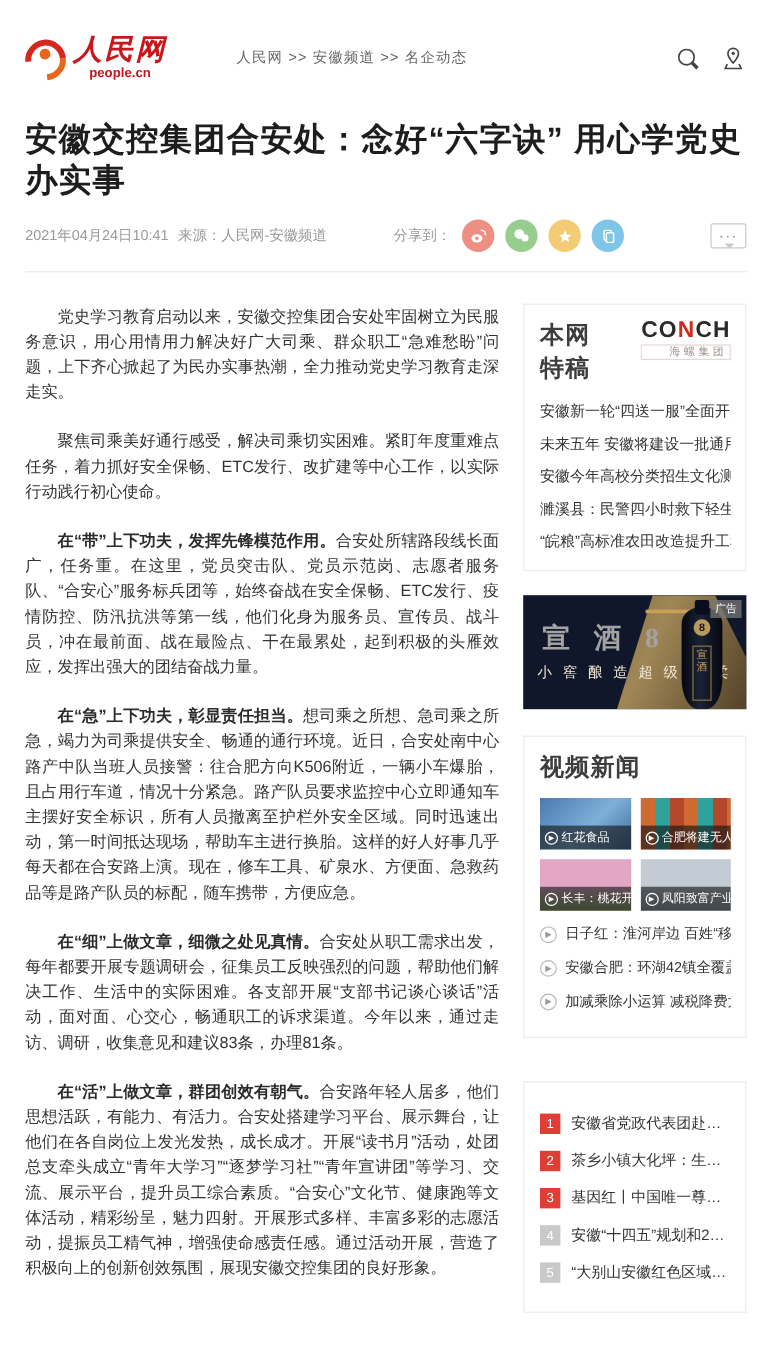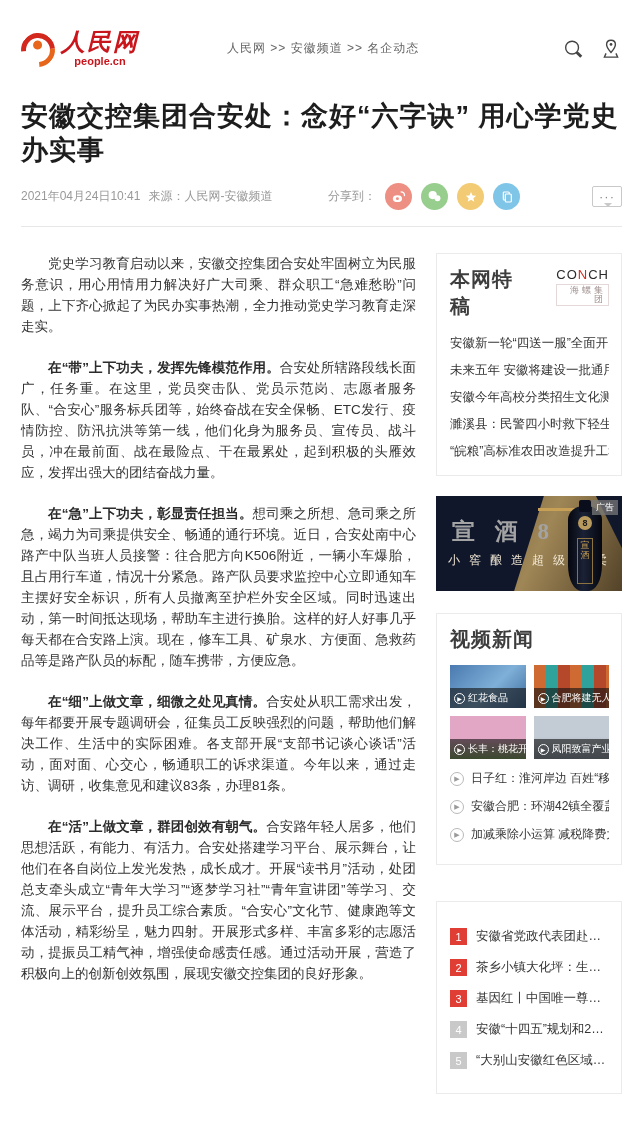--- a/index.html
+++ b/index.html
@@ -11,21 +11,21 @@
   .topbar { display:flex; align-items:center; padding:30px 0 18px 0;gap:16px; }
   .logo { display:flex; align-items:flex-end; cursor:pointer; }
   .logo-mark { width:34px; height:34px; border:5px solid #d2281e; border-radius:50%;
                border-right-color:#e8651c; border-bottom-color:transparent;
                transform:rotate(40deg); position:relative; margin-right:6px; }
   .logo-mark::after { content:""; position:absolute; width:9px; height:9px; background:#e8651c;
                border-radius:50%; left:4px; top:4px; }
   .logo-txt { line-height:1; }
   .logo-cn { font-size:24px; font-weight:bold; color:#c9161c; letter-spacing:2px; font-style:italic; }
   .logo-en { display:block; text-align:center; font-size:11px; font-weight:bold; color:#c9161c; margin-top:2px; }
-  .crumbs { font-size:12px; color:#666; margin-left:72px; letter-spacing:1px; }
+  .crumbs { font-size:12px; color:#666; margin-left:42px; letter-spacing:1px; }
   .top-icons { margin-left:auto; display:flex; align-items:center; gap:16px; }
   .top-icons svg { display:block; cursor:pointer; }
 
   
   .art-title { font-size:27px; line-height:34px; color:#1d1d1d; font-weight:bold; letter-spacing:1px; margin:14px 0 16px 0; }
   .meta-row { display:flex; align-items:center; padding-bottom:16px; border-bottom:1px solid #e8e8e8; }
   .meta-txt { font-size:12px; color:#999; }
   .share { display:flex; align-items:center; gap:9px; margin-left:auto; }
   .share-label { font-size:12px; color:#999; }
   .share-ico { width:27px; height:27px; border-radius:50%; display:flex; align-items:center; justify-content:center; cursor:pointer; }
@@ -41,21 +41,21 @@
   .side-col { width:186px; margin-left:auto; }
 
   .para { font-size:13.5px; line-height:21px; text-align:justify; text-indent:2em; color:#333; margin-bottom:20px; }
   .para b { color:#2b2b2b; }
 
   
   .sbox { border:1px solid #ebebeb; padding:12px 12px 10px 13px; margin-bottom:20px; background:#fff; }
   .sbox-head { display:flex; align-items:flex-start; justify-content:space-between; margin-bottom:10px;gap:37px; }
   .sbox-title { font-size:20px; color:#3d3d3d; font-weight:600; letter-spacing:1px; }
   .conch { text-align:right; line-height:1; cursor:pointer; }
-  .conch-main { font-size:13px; font-weight:400; color:#2a2a2a; letter-spacing:1px; position:relative; }
+  .conch-main { font-size:19px; font-weight:700; color:#2a2a2a; letter-spacing:1px; position:relative; }
   .conch-main i { font-style:normal; color:#d2281e; }
   .conch-sub { display:block; font-size:9px; color:#a08f8f; letter-spacing:3px; margin-top:2px; border:1px solid #e5d8d8; padding:1px 2px; }
   .slist { list-style:none; }
   .slist li { font-size:12.5px; color:#333; line-height:27px; white-space:nowrap; overflow:hidden; cursor:pointer; }
 
   
   .ad { position:relative; height:95px; background:#10172b; overflow:hidden; margin-bottom:22px; cursor:pointer; }
   .ad-gold { position:absolute; inset:0; background:linear-gradient(115deg,#6d5530,#b99a5e 55%,#5f4a28);
              clip-path:polygon(58% 0, 86% 0, 100% 55%, 100% 100%, 42% 100%); opacity:.85; }
   .ad-tag { position:absolute; top:4px; right:4px; font-size:9px; color:#fff; background:rgba(120,120,120,.75); padding:1px 4px; z-index:4; }
@@ -162,20 +162,21 @@
         </svg>
       </span>
     </div>
     <div class="more-btn">···</div>
   </div>
 
   <div class="cols">
 
     <div class="main-col">
       <p class="para"><b></b><span>党史学习教育启动以来，安徽交控集团合安处牢固树立为民服务意识，用心用情用力解决好广大司乘、群众职工“急难愁盼”问题，上下齐心掀起了为民办实事热潮，全力推动党史学习教育走深走实。</span></p>
+      <p class="para"><b></b><span>聚焦司乘美好通行感受，解决司乘切实困难。紧盯年度重难点任务，着力抓好安全保畅、ETC发行、改扩建等中心工作，以实际行动践行初心使命。</span></p>
       <p class="para"><b>在“带”上下功夫，发挥先锋模范作用。</b><span>合安处所辖路段线长面广，任务重。在这里，党员突击队、党员示范岗、志愿者服务队、“合安心”服务标兵团等，始终奋战在安全保畅、ETC发行、疫情防控、防汛抗洪等第一线，他们化身为服务员、宣传员、战斗员，冲在最前面、战在最险点、干在最累处，起到积极的头雁效应，发挥出强大的团结奋战力量。</span></p>
       <p class="para"><b>在“急”上下功夫，彰显责任担当。</b><span>想司乘之所想、急司乘之所急，竭力为司乘提供安全、畅通的通行环境。近日，合安处南中心路产中队当班人员接警：往合肥方向K506附近，一辆小车爆胎，且占用行车道，情况十分紧急。路产队员要求监控中心立即通知车主摆好安全标识，所有人员撤离至护栏外安全区域。同时迅速出动，第一时间抵达现场，帮助车主进行换胎。这样的好人好事几乎每天都在合安路上演。现在，修车工具、矿泉水、方便面、急救药品等是路产队员的标配，随车携带，方便应急。</span></p>
       <p class="para"><b>在“细”上做文章，细微之处见真情。</b><span>合安处从职工需求出发，每年都要开展专题调研会，征集员工反映强烈的问题，帮助他们解决工作、生活中的实际困难。各支部开展“支部书记谈心谈话”活动，面对面、心交心，畅通职工的诉求渠道。今年以来，通过走访、调研，收集意见和建议83条，办理81条。</span></p>
       <p class="para"><b>在“活”上做文章，群团创效有朝气。</b><span>合安路年轻人居多，他们思想活跃，有能力、有活力。合安处搭建学习平台、展示舞台，让他们在各自岗位上发光发热，成长成才。开展“读书月”活动，处团总支牵头成立“青年大学习”“逐梦学习社”“青年宣讲团”等学习、交流、展示平台，提升员工综合素质。“合安心”文化节、健康跑等文体活动，精彩纷呈，魅力四射。开展形式多样、丰富多彩的志愿活动，提振员工精气神，增强使命感责任感。通过活动开展，营造了积极向上的创新创效氛围，展现安徽交控集团的良好形象。</span></p>
 
     </div>
 
     <div class="side-col">
 
       <div class="sbox">

